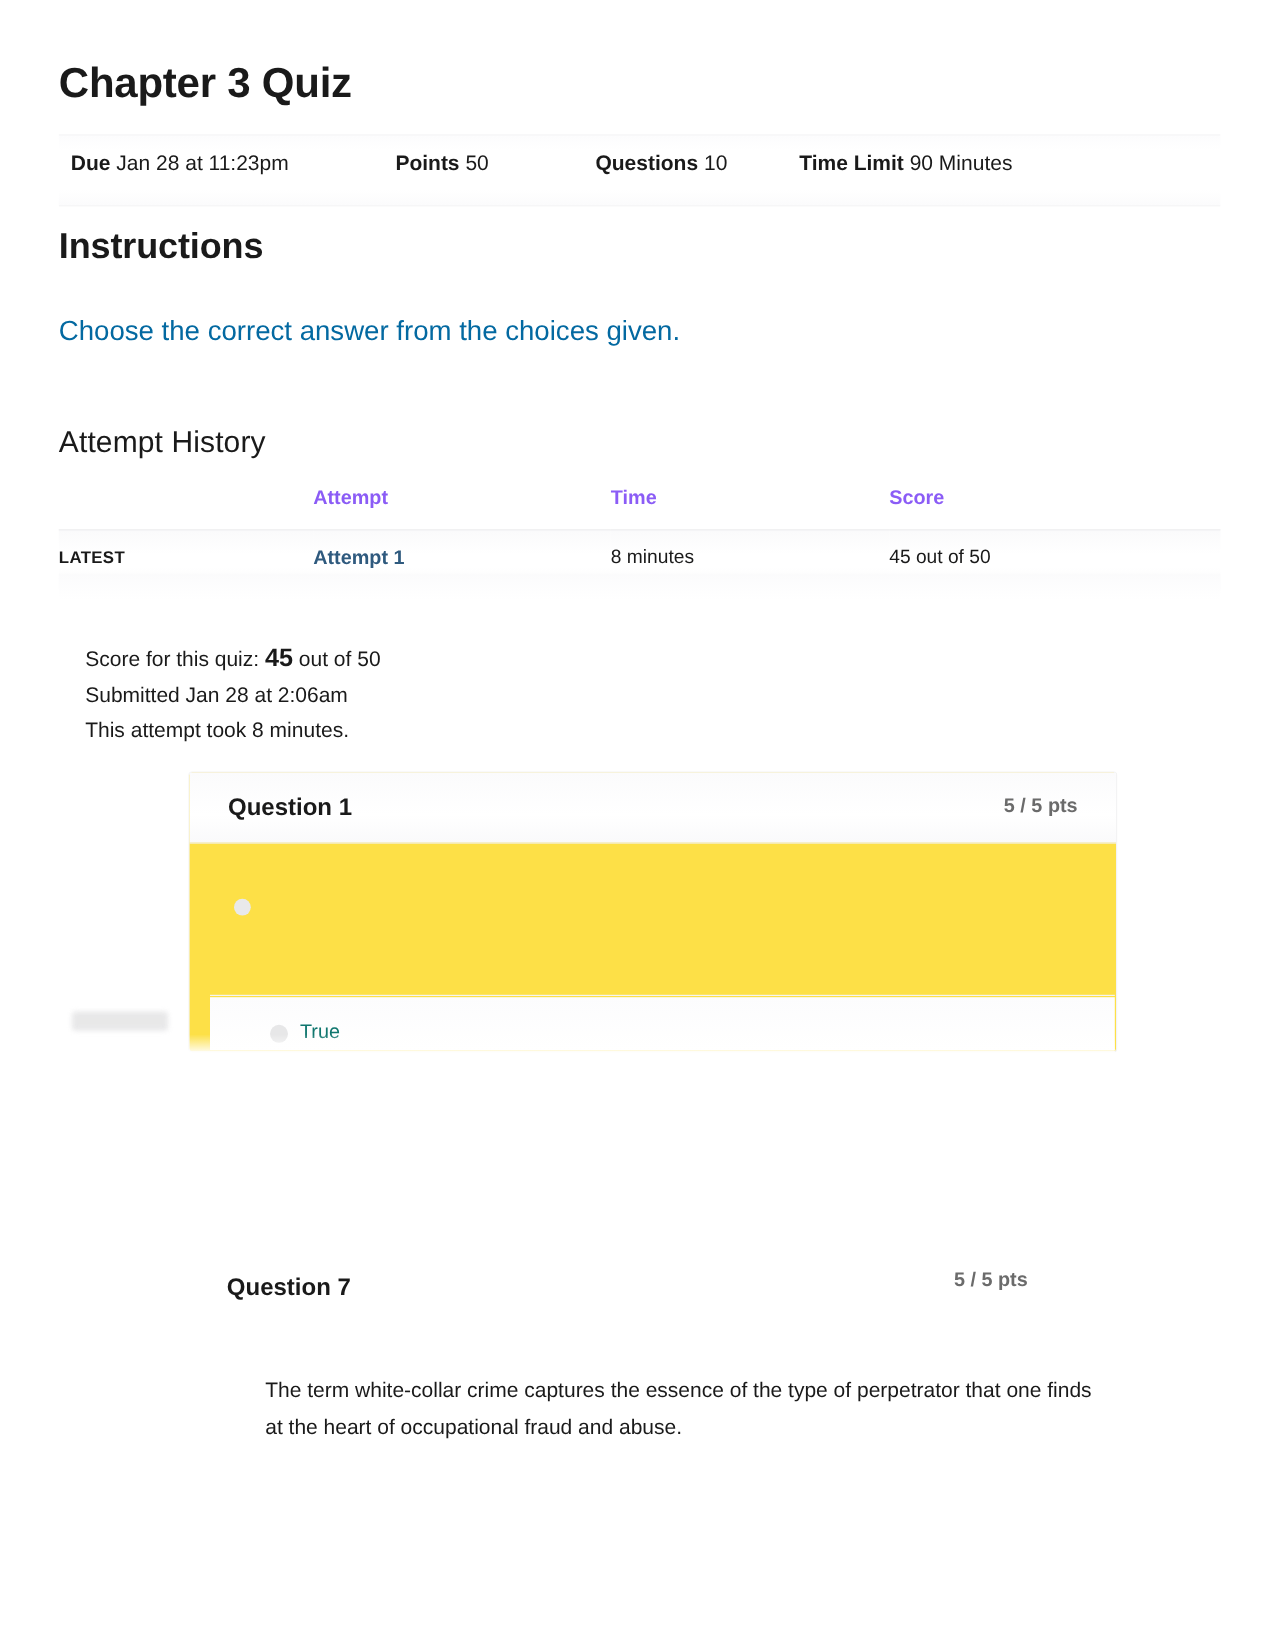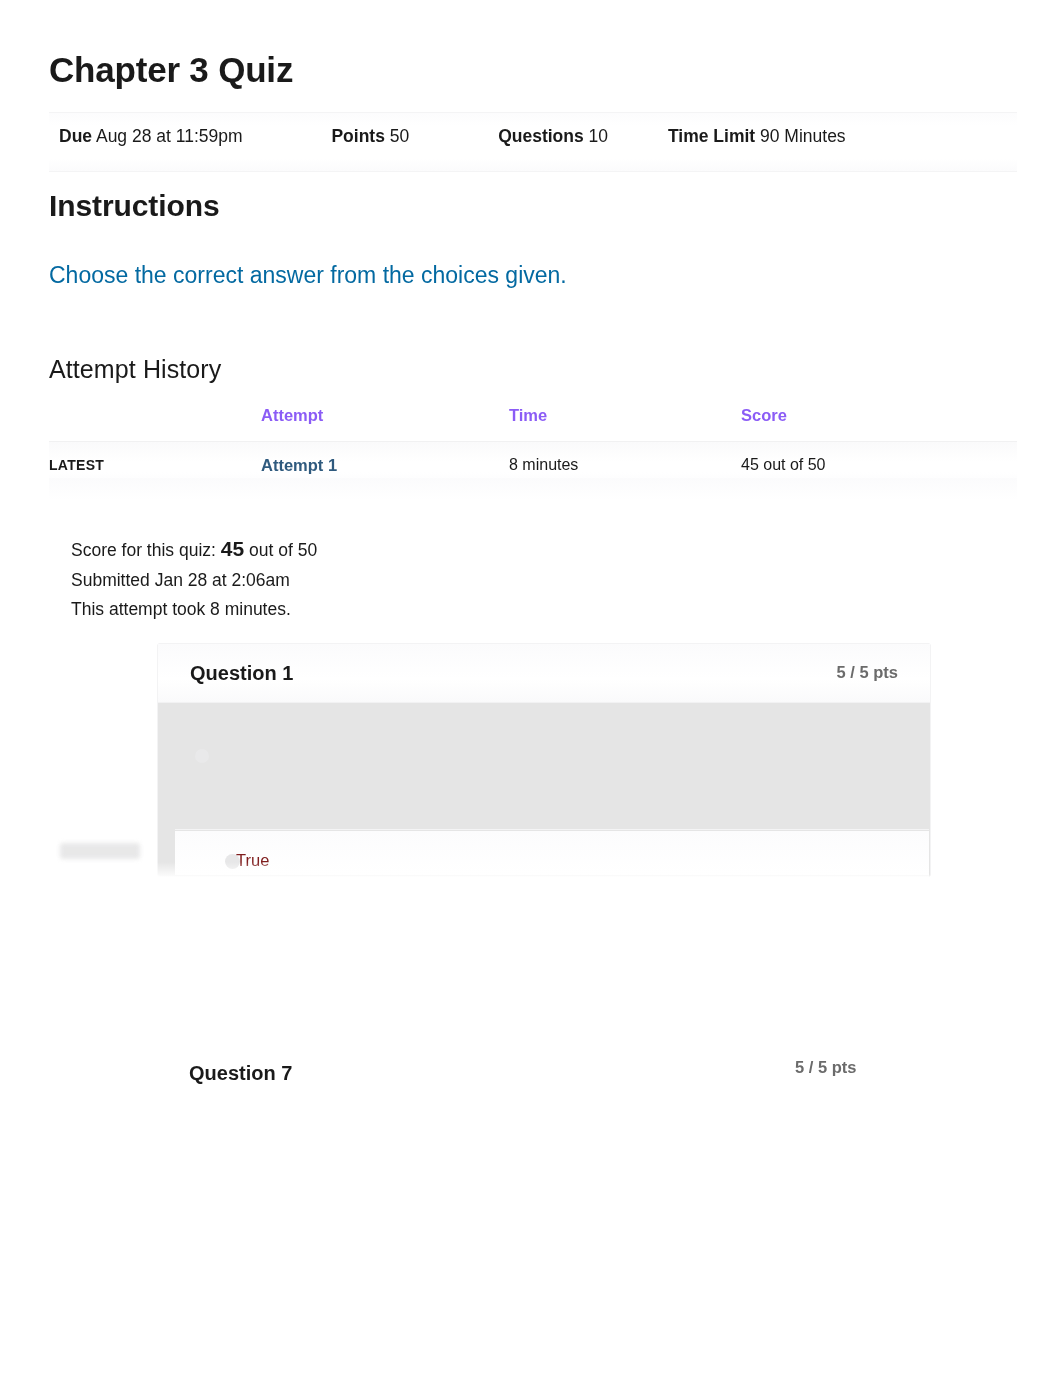--- a/index.html
+++ b/index.html
@@ -160,21 +160,21 @@
   }
   .score-summary .big-score {
     font-size: 21px;
     font-weight: 700;
     color: #1a1a1a;
   }
 
   
   .q-card {
     position: absolute;
-    background: #e5e5e5;
+    background: #fde047;
     border: 1px solid #f3f3f4;
     border-radius: 3px;
   }
   .q1-card {
     left: 157px;
     top: 643px;
     width: 772px;
     height: 232px;
   }
   .q-header {
@@ -248,24 +248,24 @@
     position: absolute;
     left: 225px;
     top: 854px;
     width: 15px;
     height: 15px;
     border-radius: 50%;
     background: #e7e7e8;
   }
   .answer-label {
     position: absolute;
-    left: 236px;
+    left: 250px;
     top: 851px;
     font-size: 16.5px;
-    color: #7f1d1d;
+    color: #0f766e;
   }
 
   
   .correct-ghost {
     position: absolute;
     left: 60px;
     top: 843px;
     width: 80px;
     height: 16px;
     border-radius: 3px;
@@ -313,21 +313,21 @@
 <body>
 
 <div class="page">
 
   <div class="quiz-title">Chapter 3 Quiz</div>
 
   <div class="meta-strip"></div>
   <div class="meta-row">
     <span class="meta-item mi-due">
       <span class="lbl">Due</span>
-      <span class="val">Aug 28 at 11:59pm</span>
+      <span class="val">Jan 28 at 11:23pm</span>
     </span>
     <span class="meta-item mi-points">
       <span class="lbl">Points</span>
       <span class="val">50</span>
     </span>
     <span class="meta-item mi-quest">
       <span class="lbl">Questions</span>
       <span class="val">10</span>
     </span>
     <span class="meta-item mi-time">
@@ -386,14 +386,15 @@
   <div class="answer-divider"></div>
   <div class="answer-row"></div>
   <div class="answer-radio"></div>
   <div class="answer-label">True</div>
 
   <div class="correct-ghost"></div>
   <div class="card-fade-bottom"></div>
 
   <div class="q2-name">Question 7</div>
   <div class="q2-pts">5 / 5 pts</div>
+  <div class="q2-text">The term white-collar crime captures the essence of the type of perpetrator that one finds at the heart of occupational fraud and abuse.</div>
 
 </div>
 
 </body></html>

